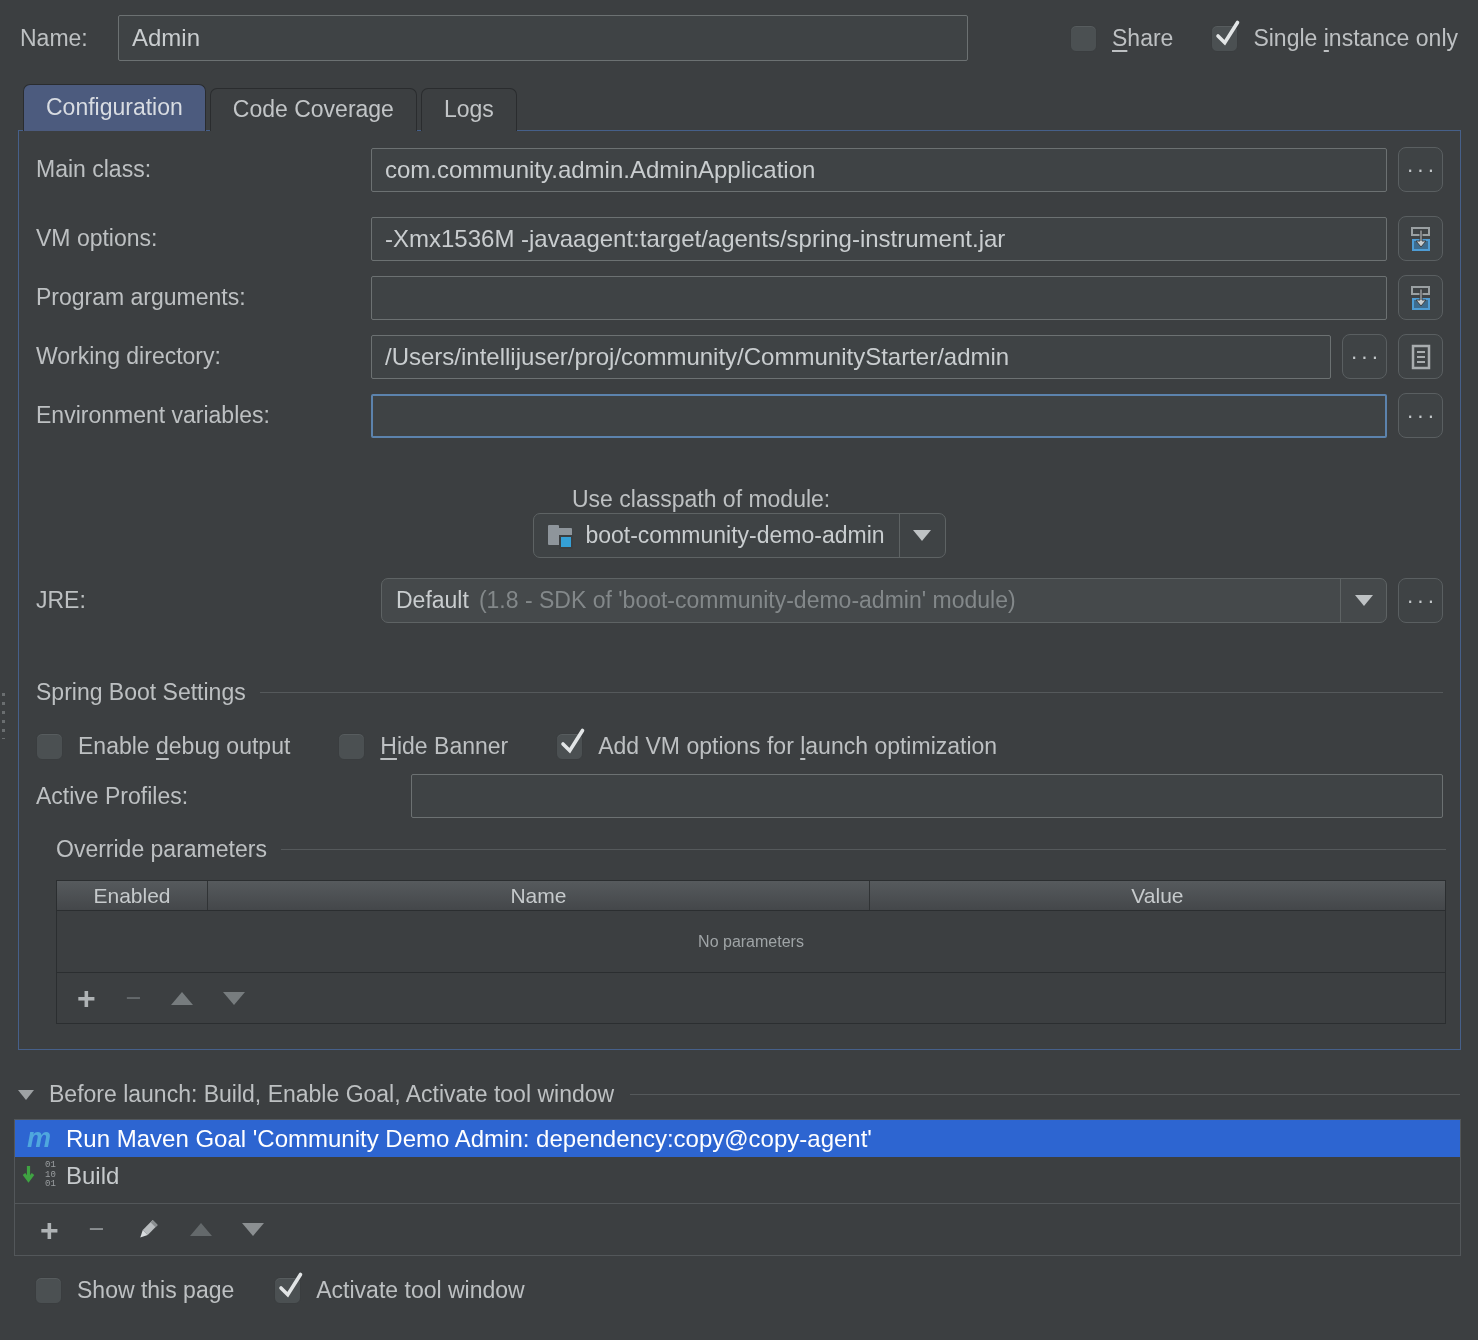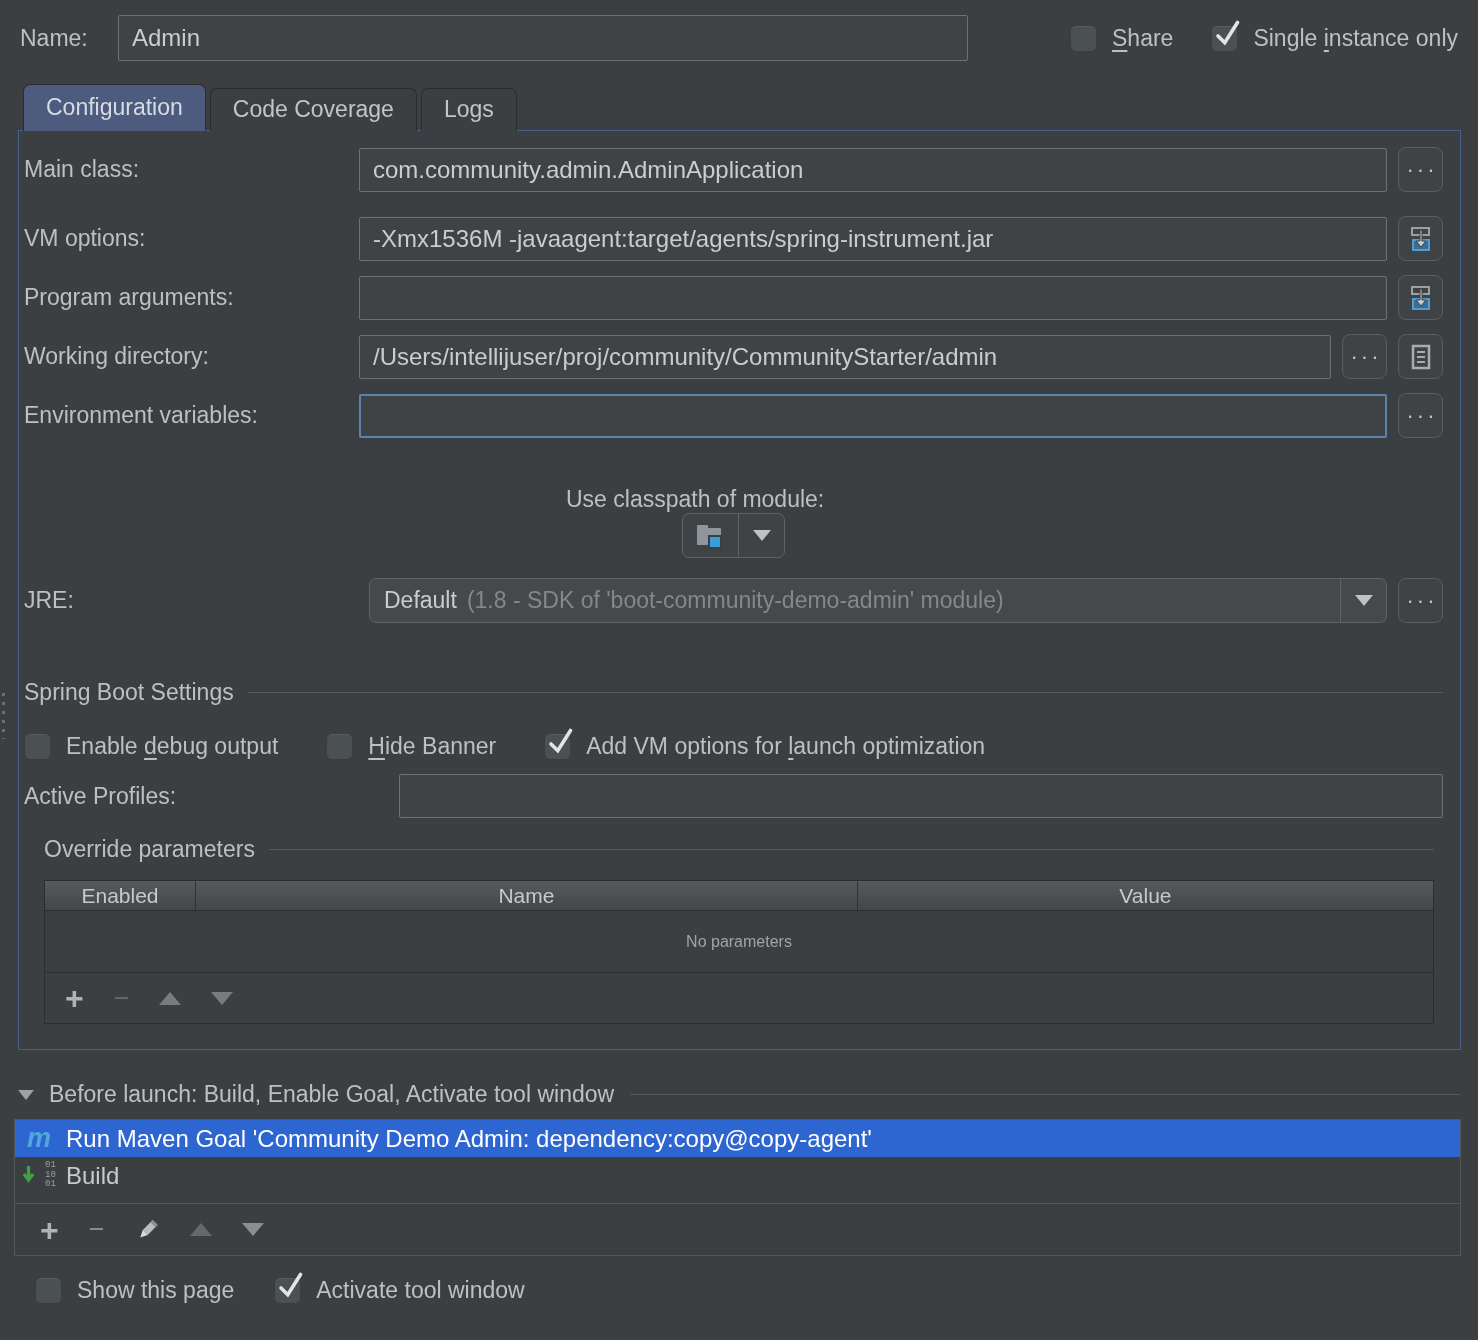--- a/index.html
+++ b/index.html
@@ -40,21 +40,21 @@
     border:1px solid #2A2C2E; border-bottom:none;
     border-radius:7px 7px 0 0; background:#3C3F41;
     padding:7px 22px 8px 22px; margin-right:4px; color:#C2C5C7;
   }
   .tab.selected { background:#4C5B7E; color:#D8DCE2; padding:9px 22px 10px 22px; }
 
   
   .panel {
     position:relative; margin:-1px 17px 0 18px;
     border:1px solid #46608A; background:#3C3F41;
-    padding:16px 17px 0 5px; height:920px;
+    padding:16px 17px 0 17px; height:920px;
   }
   .row { display:flex; align-items:center; }
   .row .lbl { width:335px; flex:0 0 auto; }
   .row .grow { flex:1 1 auto; }
   .mt24 { margin-top:24px; } .mt14 { margin-top:14px; }
   .fld { height:44px; }
   .focused { border:2px solid #5C83AD; padding:0 12px; }
 
   .icon-btn {
     width:45px; height:45px; margin-left:11px; flex:0 0 auto;
@@ -215,20 +215,21 @@
     </div>
 
     <div class="row" style="margin-top:48px;flex-direction:column;">
       <span class="lbl">Use classpath of module:</span>
       <div class="combo">
         <div class="val">
           <span class="module-icon">
               <span class="folder"></span>
               <span class="blue-sq"></span>
             </span>
+          <span>boot-community-demo-admin</span>
         </div>
         <div class="arrow-sec">
             <span class="tri-down"></span>
           </div>
       </div>
     </div>
 
     <div class="row" style="margin-top:20px;">
       <span class="lbl">JRE:</span>
       <div class="combo" style="margin-left:10px; background:#45494B;">

